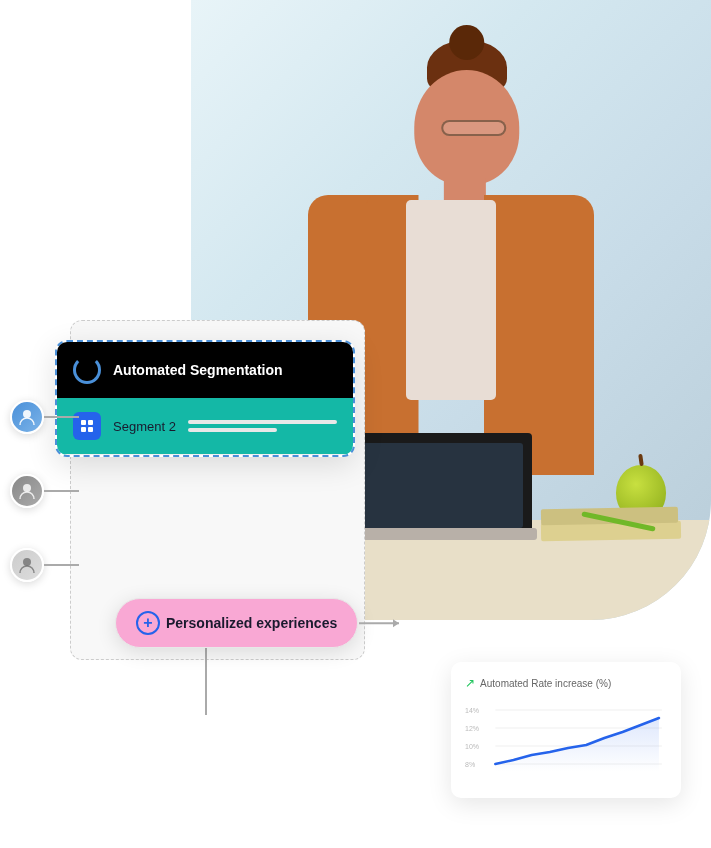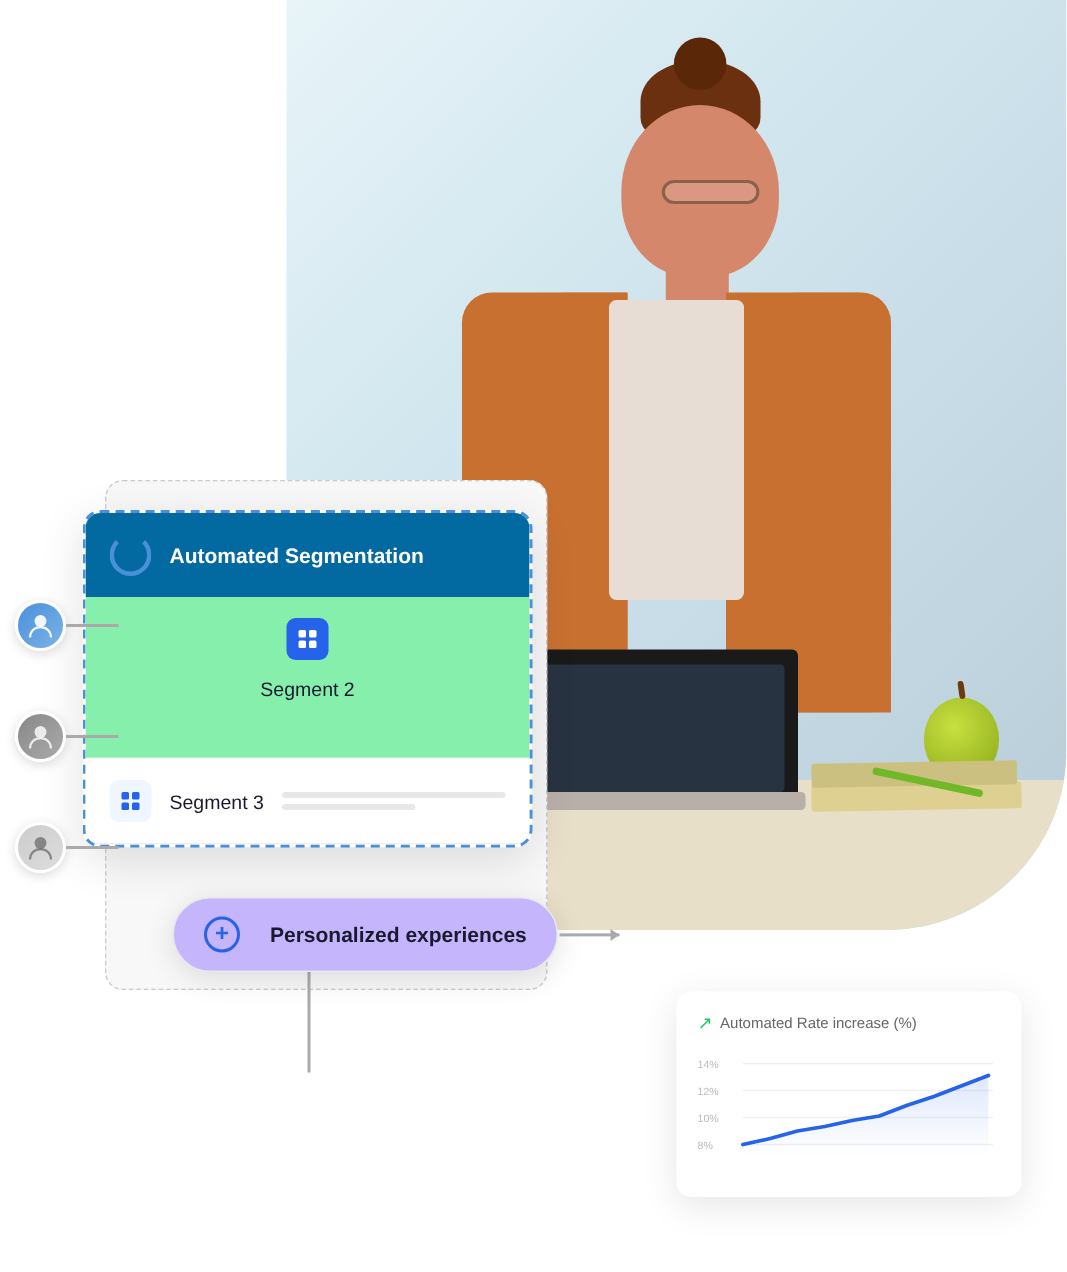--- a/index.html
+++ b/index.html
@@ -36,21 +36,21 @@
       width: 300px;
       background: #ffffff;
       border-radius: 12px;
       box-shadow: 0 8px 30px rgba(0,0,0,0.12);
       border: 2px dashed #4a90d9;
       overflow: hidden;
       z-index: 10;
     }
 
     .seg-header {
-      background: #0369a1;
+      background: #000000;
       padding: 14px 16px;
       display: flex;
       align-items: center;
       gap: 12px;
     }
 
     .seg-header-icon {
       width: 28px;
       height: 28px;
       border: 3px solid #4a90d9;
@@ -69,22 +69,21 @@
     .segment-item {
       padding: 14px 16px;
       display: flex;
       align-items: center;
       gap: 12px;
       border-bottom: 1px solid #f0f0f0;
       background: #fff;
     }
 
     .segment-item.active {
-      background: #86efac;
-      flex-direction: column;
+      background: #14b8a6;
     }
 
     .segment-icon {
       width: 28px;
       height: 28px;
       border-radius: 6px;
       display: flex;
       align-items: center;
       justify-content: center;
       flex-shrink: 0;
@@ -165,26 +164,26 @@
       width: 35px;
       height: 1.5px;
       background: #aaa;
     }
 
     
     .personalized-btn {
       position: absolute;
       bottom: 200px;
       left: 115px;
-      background: #c4b5fd;
+      background: #f9a8d4;
       border-radius: 50px;
       padding: 12px 20px;
       display: flex;
       align-items: center;
-      gap: 20px;
+      gap: 6px;
       box-shadow: 0 4px 20px rgba(0,0,0,0.12);
       border: 1.5px solid #e8e8e8;
       z-index: 12;
       cursor: pointer;
     }
 
     .personalized-icon {
       width: 24px;
       height: 24px;
       border: 2px solid #2563eb;
@@ -347,35 +346,20 @@
         <rect x="9" y="9" width="5" height="5" rx="1" fill="white"></rect>
       </svg>
     </div>
     <span class="segment-label">Segment 2</span>
     <div class="segment-lines">
       <div class="segment-line"></div>
       <div class="segment-line short"></div>
     </div>
   </div>
 
-  <div class="segment-item">
-    <div class="segment-icon light-blue">
-      <svg viewBox="0 0 16 16" fill="none">
-        <rect x="2" y="2" width="5" height="5" rx="1" fill="#2563eb"></rect>
-        <rect x="9" y="2" width="5" height="5" rx="1" fill="#2563eb"></rect>
-        <rect x="2" y="9" width="5" height="5" rx="1" fill="#2563eb"></rect>
-        <rect x="9" y="9" width="5" height="5" rx="1" fill="#2563eb"></rect>
-      </svg>
-    </div>
-    <span class="segment-label">Segment 3</span>
-    <div class="segment-lines">
-      <div class="segment-line"></div>
-      <div class="segment-line short"></div>
-    </div>
-  </div>
 </div>
 
 <div class="avatar-group">
   <div class="avatar-item">
     <div class="avatar-circle avatar-1">
       <svg width="20" height="20" viewBox="0 0 20 20">
           <circle cx="10" cy="7" r="4" fill="rgba(255,255,255,0.9)"></circle>
           <path d="M3 18c0-4 3-7 7-7s7 3 7 7" stroke="rgba(255,255,255,0.9)" stroke-width="1.5" fill="none"></path>
         </svg>
     </div>

